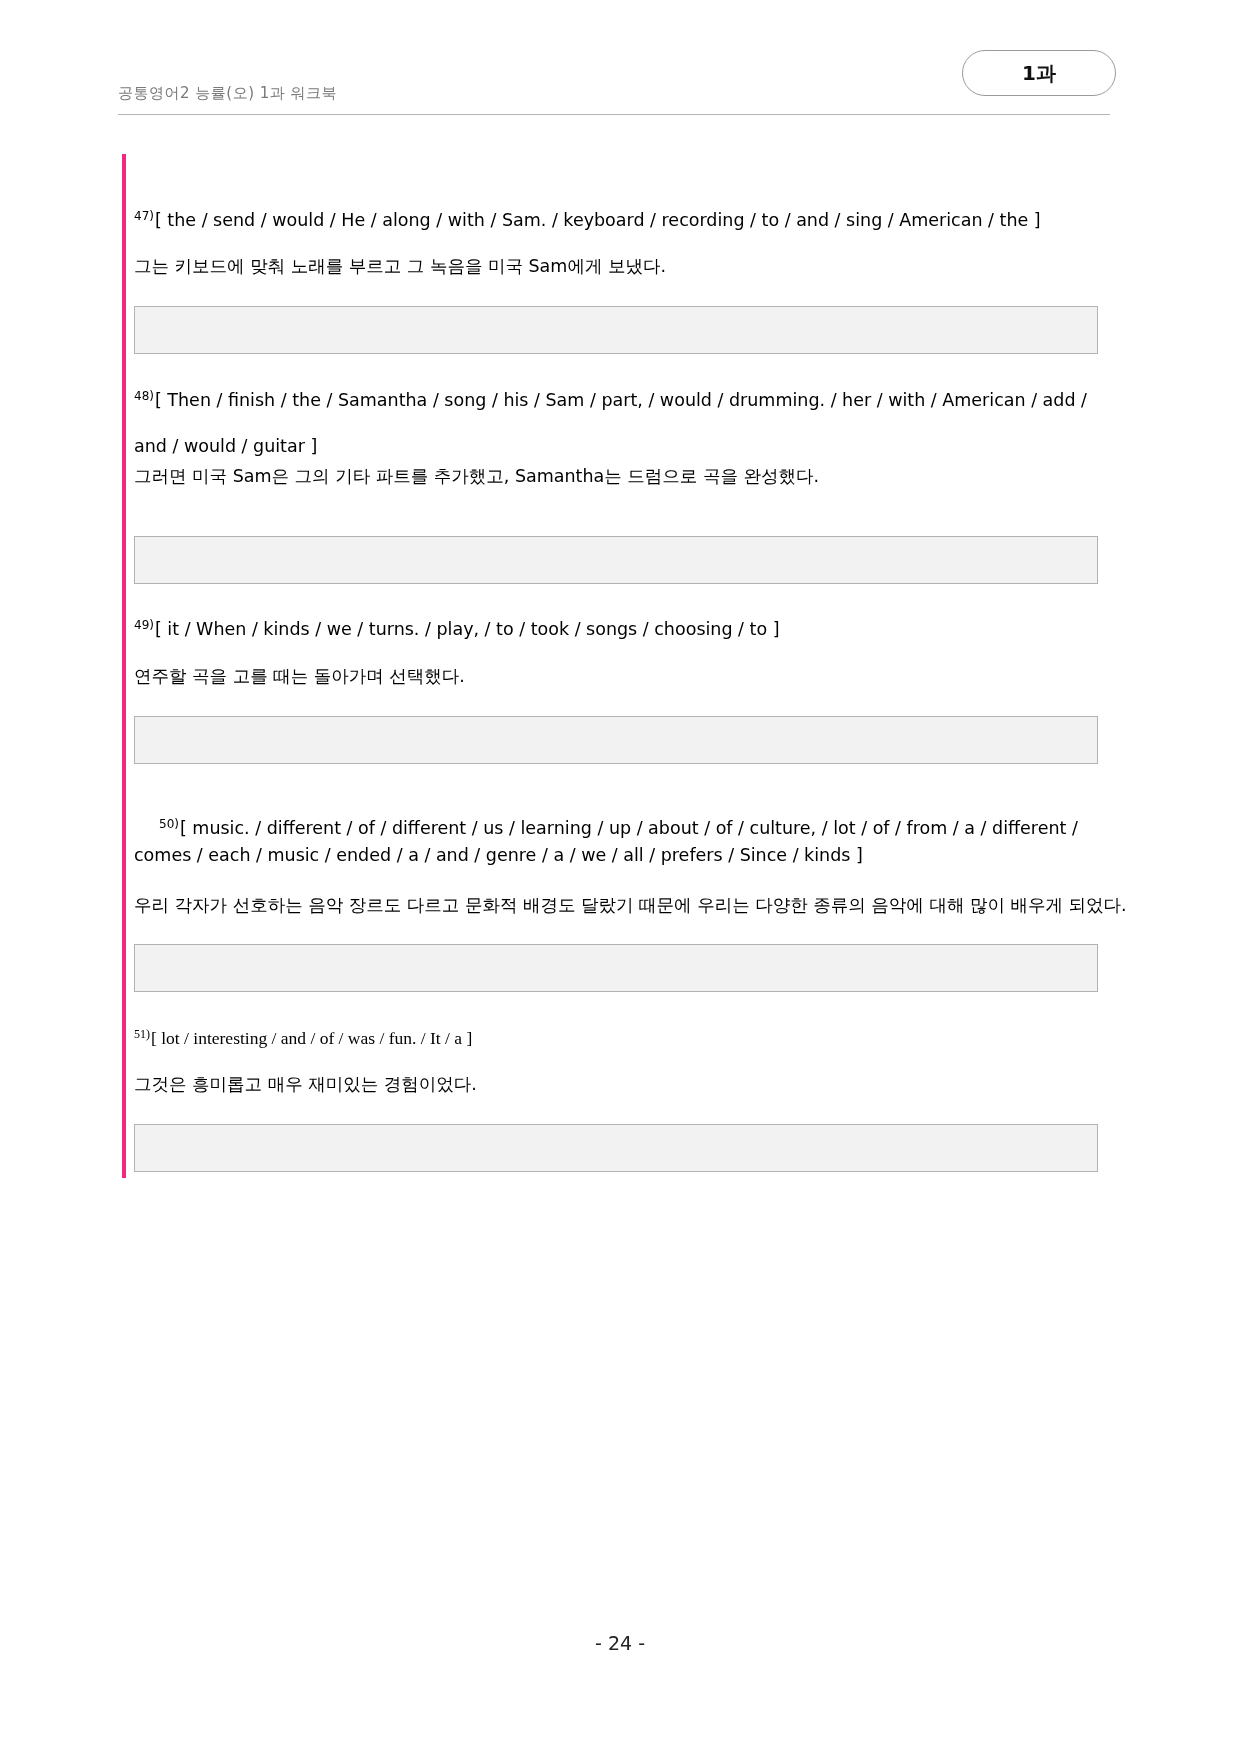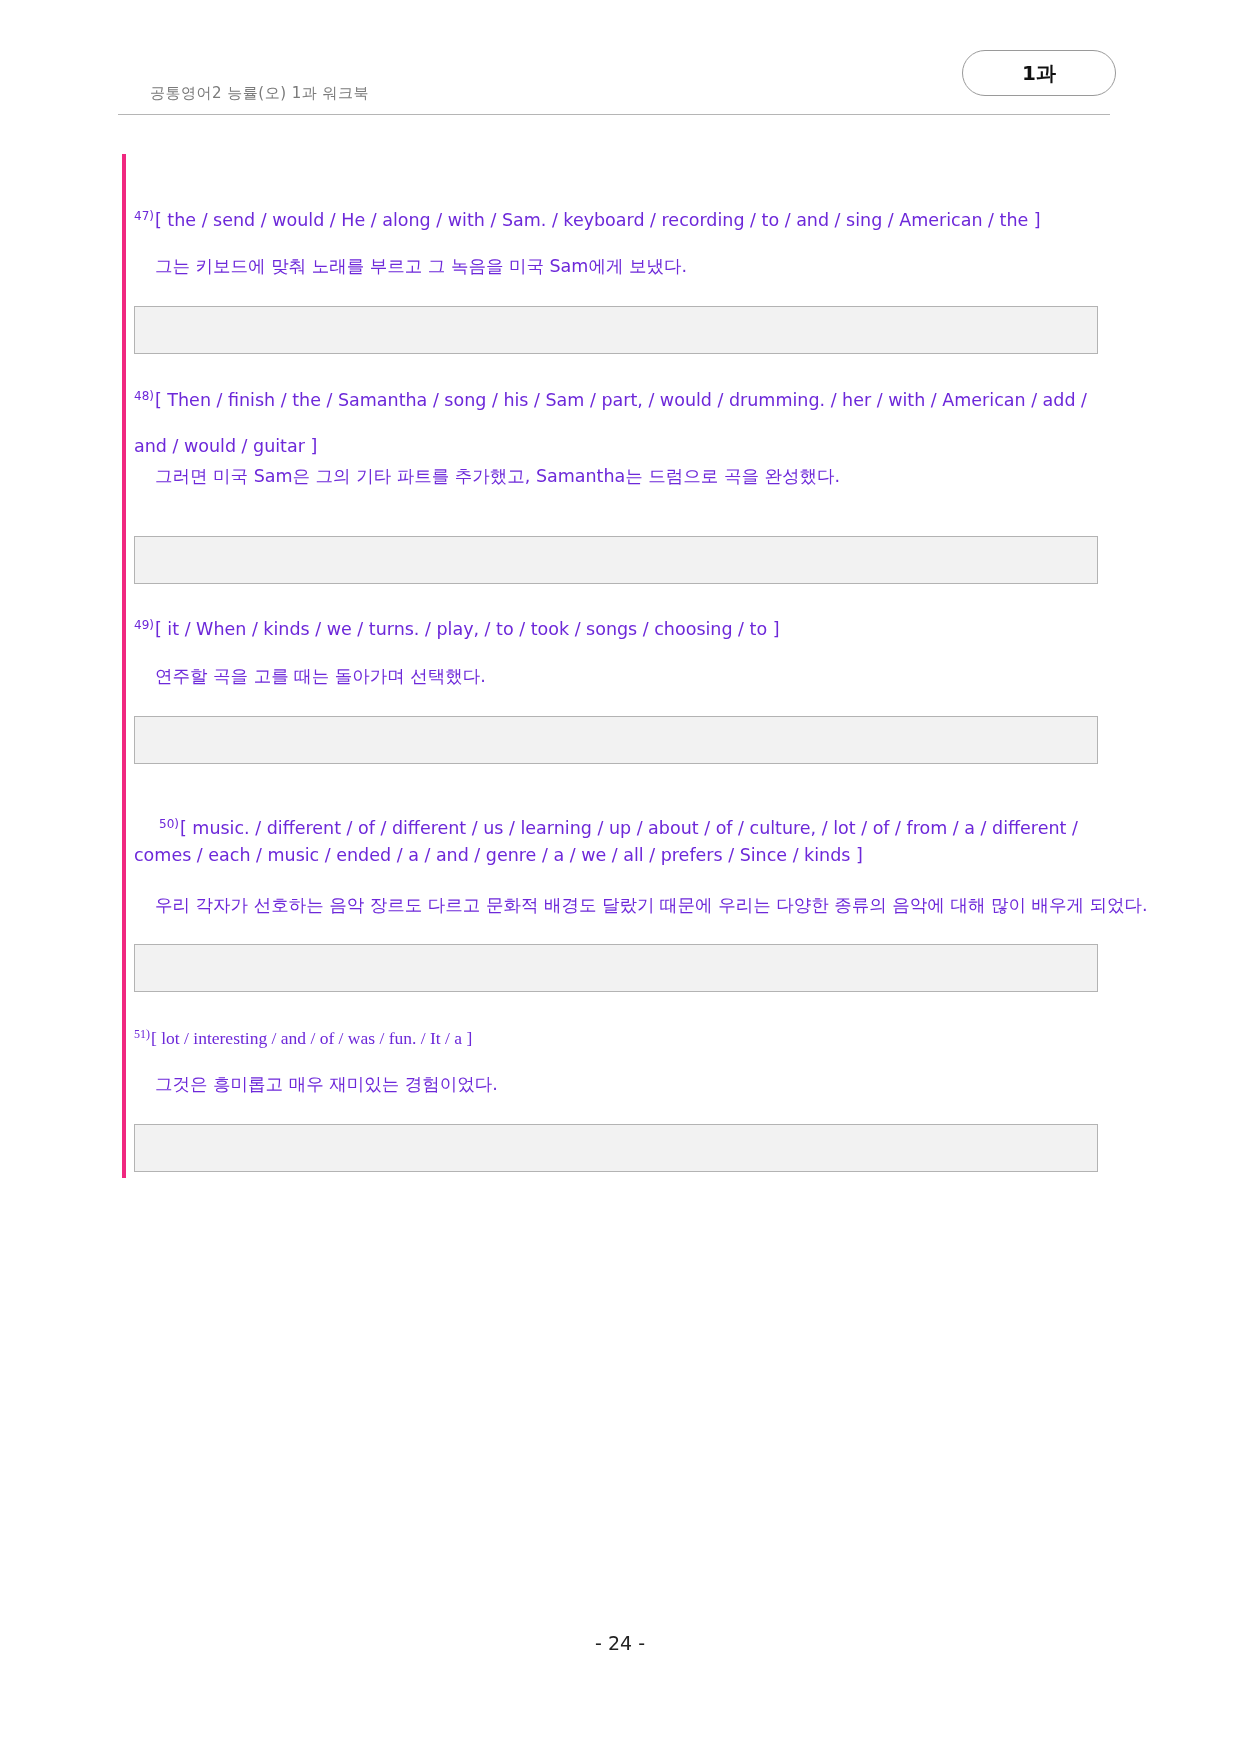--- a/index.html
+++ b/index.html
@@ -1,27 +1,27 @@
 <!DOCTYPE html>
 <html><head>
 <meta charset="utf-8">
 <style>
   html, body { margin: 0; padding: 0; background: #ffffff; }
   body { width: 1240px; height: 1753px; position: relative; overflow: hidden;
          font-family: "DejaVu Sans", "Liberation Sans", sans-serif; color: #222; }
-  .header-title { position: absolute; left: 118px; top: 84px; font-size: 15px; color: #7a7a7a; letter-spacing: 0.5px; margin-left: 32px; }
+  .header-title { position: absolute; left: 118px; top: 84px; font-size: 15px; color: #7a7a7a; letter-spacing: 0.5px; }
   .header-rule { position: absolute; left: 118px; top: 114px; width: 992px; height: 1px; background: #b5b5b5; }
   .chapter-pill { position: absolute; left: 962px; top: 50px; width: 154px; height: 46px; border: 1px solid #9a9a9a;
                   border-radius: 24px; box-sizing: border-box; display: flex; align-items: center; justify-content: center;
                   font-size: 20px; font-weight: bold; color: #111; background: #fff; }
   .accent-bar { position: absolute; left: 122px; top: 154px; width: 4px; height: 1024px; background: #f0287f; }
   .content { position: absolute; left: 134px; top: 0; width: 976px; }
-  .line { position: absolute; left: 0; font-size: 17.5px; color: #6d28d9; white-space: nowrap; line-height: 24px; }
+  .line { position: absolute; left: 0; font-size: 17.5px; color: #000000; white-space: nowrap; line-height: 24px; }
   .qnum { font-size: 12px; vertical-align: 6px; margin-right: 1px; }
-  .ko { font-size: 17.5px; margin-left: 21px; }
+  .ko { font-size: 17.5px; }
   .answer-box { position: absolute; left: 0; width: 964px; height: 48px; box-sizing: border-box;
                 border: 1.5px solid #b3b3b3; background: #f2f2f2; }
   .page-number { position: absolute; left: 0; width: 1240px; top: 1632px; text-align: center; font-size: 19px; color: #222; }
 </style>
 </head>
 <body>
 
 <div>
   <div class="header-title">공통영어2 능률(오) 1과 워크북</div>
   <div class="chapter-pill">1과</div>

